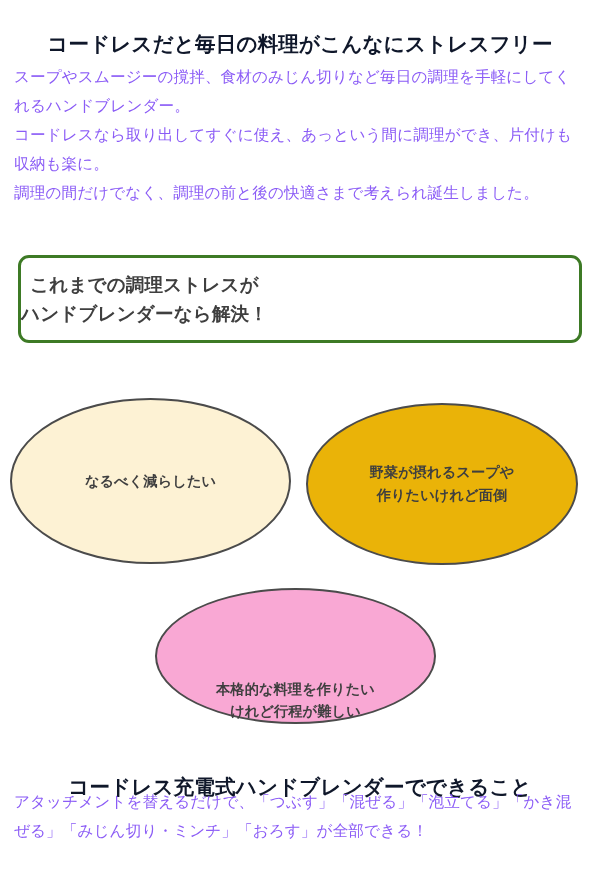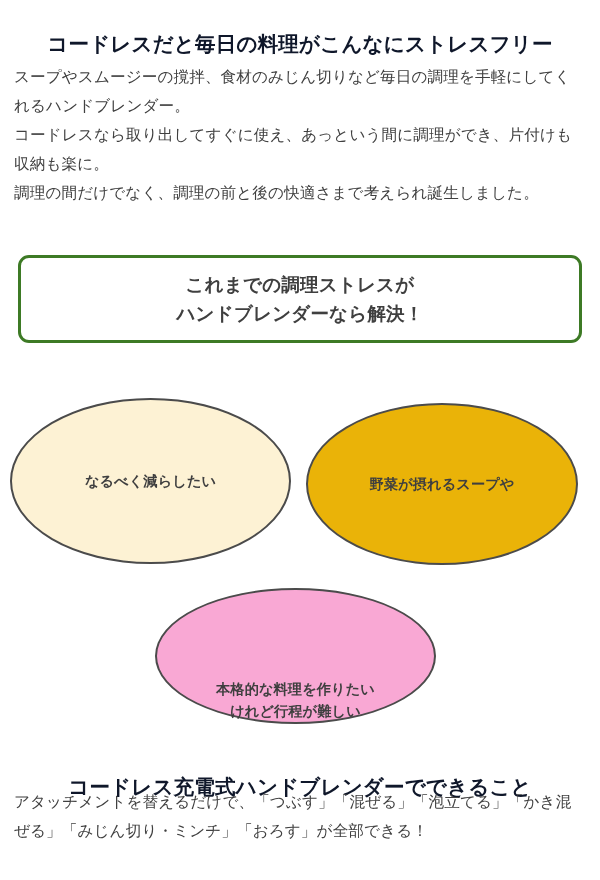--- a/index.html
+++ b/index.html
@@ -33,21 +33,21 @@
     white-space: nowrap;
   }
   #heading-top { top: 14px; }
   #heading-bottom { top: 757px; }
 
   
   .body-text {
     position: absolute;
     font-size: 15.6px;
     line-height: 29px;
-    color: #404040;
+    color: #8b5cf6;
     letter-spacing: 0.1px;
   }
   #intro-paragraph {
     left: 14px;
     top: 62px;
     width: 572px;
   }
   #features-paragraph {
     left: 14px;
     top: 787px;
@@ -60,21 +60,20 @@
     position: absolute;
     left: 18px;
     top: 255px;
     width: 564px;
     height: 88px;
     border: 3px solid #3d7a25;
     border-radius: 11px;
     background: #ffffff;
     display: flex;
     align-items: center;
-    justify-content: center;
   }
   #solution-callout .callout-text {
     text-align: center;
     font-weight: bold;
     font-size: 18.5px;
     line-height: 29px;
     color: #3f3f3f;
     letter-spacing: 0.2px;
   }
   #solution-callout .ln { display: block; }
@@ -147,20 +146,21 @@
 
   <div class="pain-ellipse" id="pain-ellipse-time">
     <div class="ellipse-text">
       <span class="ln">なるべく減らしたい</span>
     </div>
   </div>
 
   <div class="pain-ellipse" id="pain-ellipse-soup">
     <div class="ellipse-text">
       <span class="ln">野菜が摂れるスープや</span>
+      <span class="ln">作りたいけれど面倒</span>
     </div>
   </div>
 
   <div class="pain-ellipse" id="pain-ellipse-recipe">
     <div class="ellipse-text">
       <span class="ln">本格的な料理を作りたい</span>
       <span class="ln">けれど行程が難しい</span>
     </div>
   </div>
 

